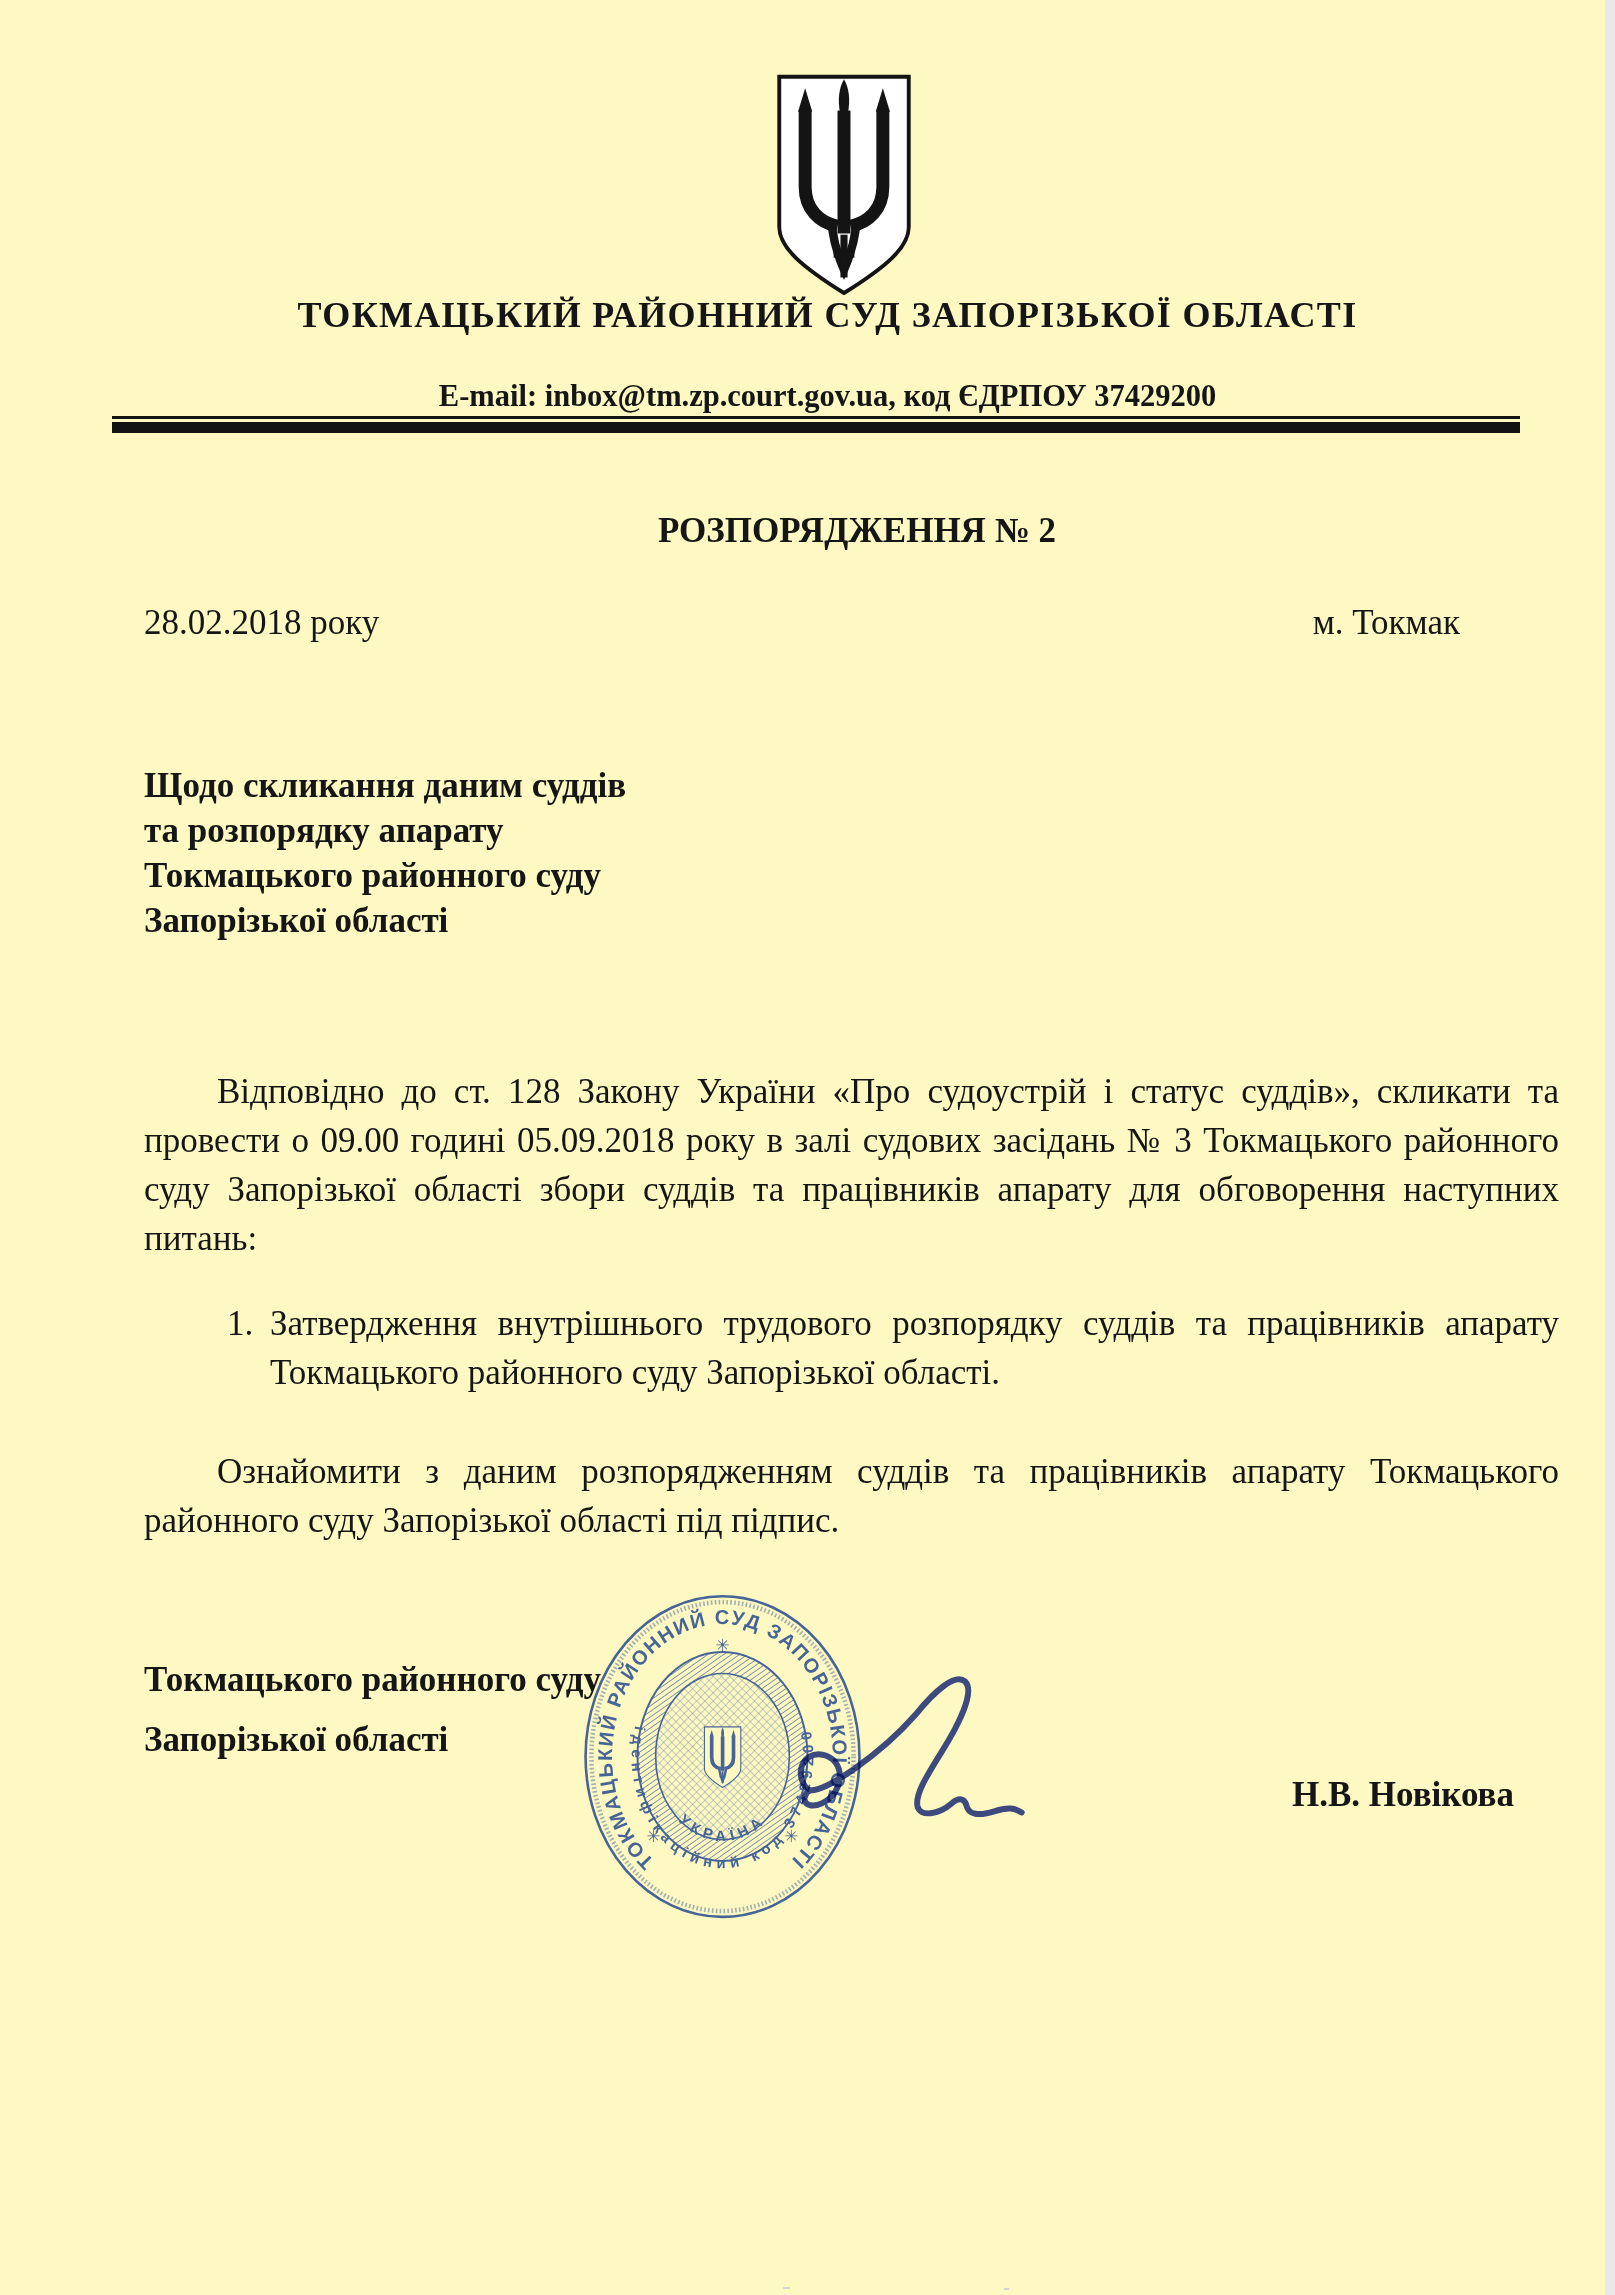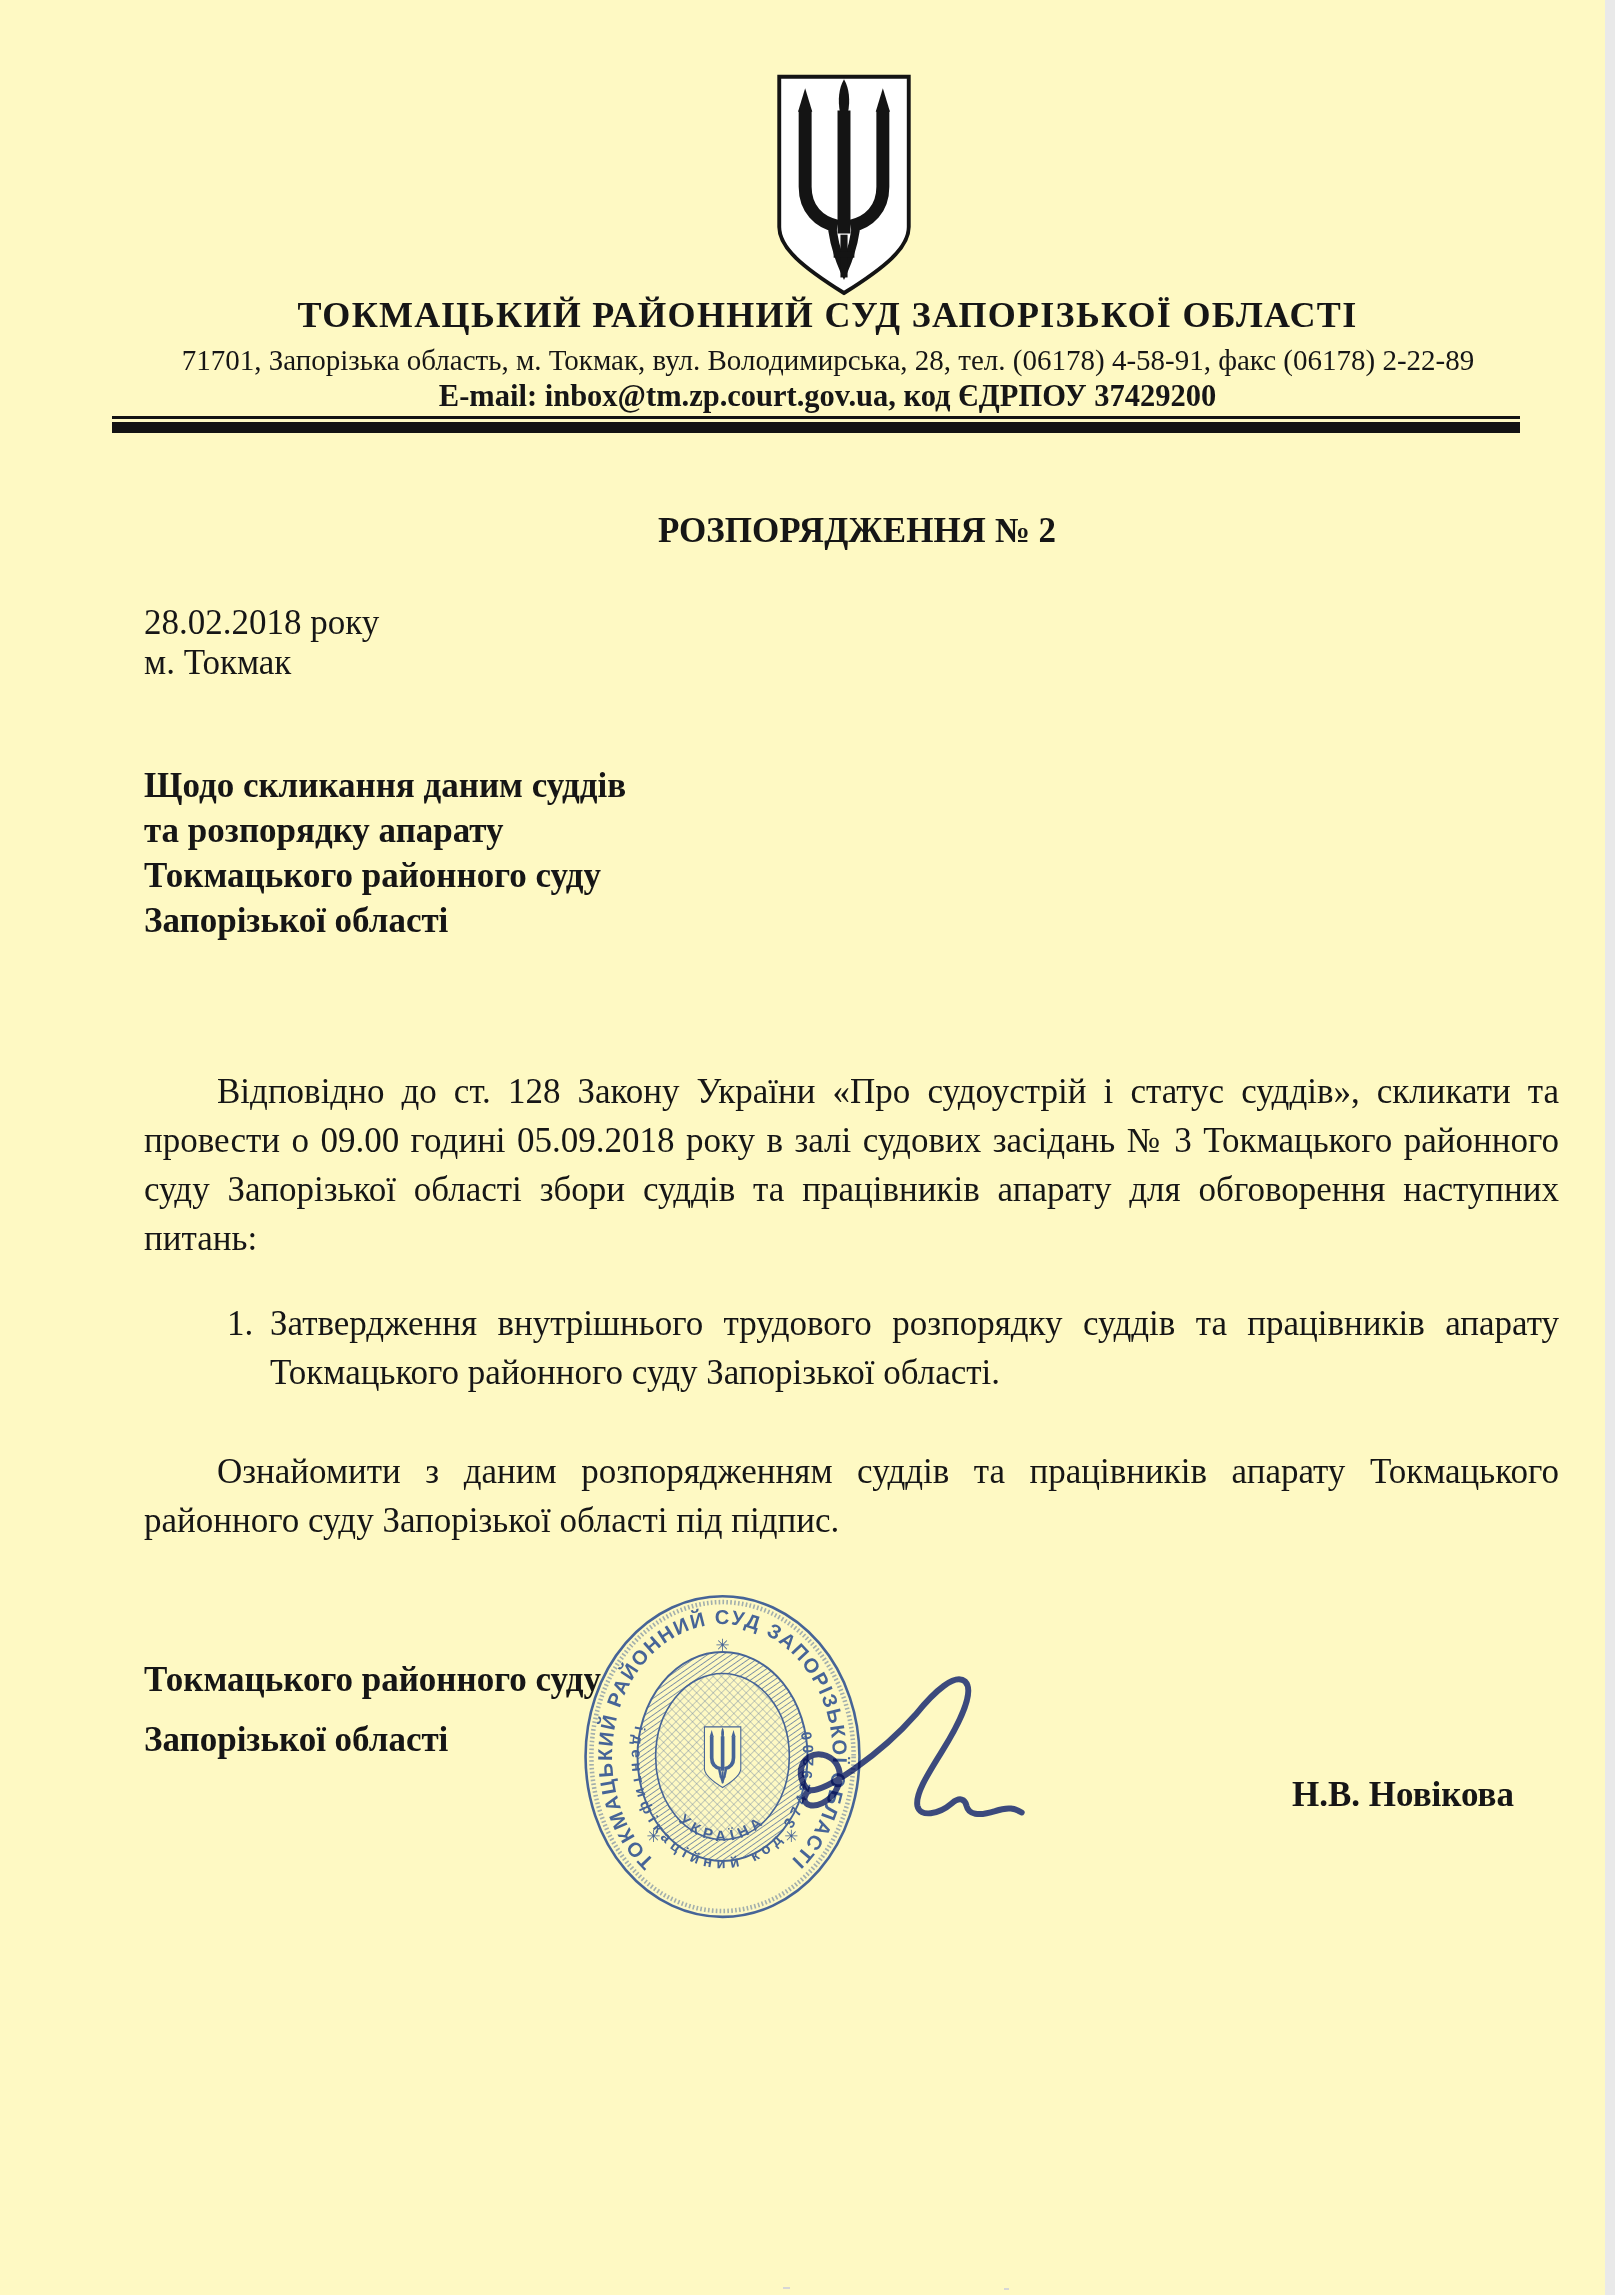--- a/index.html
+++ b/index.html
@@ -13,21 +13,21 @@
     font-size:36px;font-weight:bold;letter-spacing:1.3px;white-space:nowrap;}
   .address-line{position:absolute;left:42px;top:344px;width:1572px;text-align:center;font-size:29px;white-space:nowrap;}
   .email-line{position:absolute;left:61px;top:379px;width:1533px;text-align:center;font-size:30.5px;white-space:nowrap;font-weight:bold;}
   .divider{position:absolute;left:112px;top:416px;width:1408px;}
   .divider .thin{height:2.6px;background:#131313;}
   .divider .thick{margin-top:3.2px;height:11px;background:#131313;}
   
   .doc-title{position:absolute;left:97px;top:511px;width:1520px;text-align:center;
     font-size:35px;font-weight:bold;}
   .date-row{position:absolute;left:144px;top:603px;width:1380px;display:flex;
-    justify-content:space-between;font-size:35px;flex-direction:column;}
+    justify-content:space-between;font-size:35px;}
   .date-row .city{margin-right:64px;}
   
   .subject{position:absolute;left:144px;top:763px;font-size:35px;font-weight:bold;line-height:45px;}
   
   .para{position:absolute;left:144px;width:1415px;font-size:35px;line-height:49px;
     text-align:justify;text-indent:73px;}
   .para1{top:1067px;}
   .para2{top:1447px;}
   .list-item{position:absolute;left:227px;top:1299px;width:1332px;font-size:35px;
     line-height:49px;display:flex;}
@@ -67,21 +67,20 @@
       </g>
       <g fill="currentColor" stroke="none">
         <path d="M62,26 L73,62 H51 Z"></path>
         <path d="M182,26 L193,62 H171 Z"></path>
         <path d="M122,12 C130,26 132,44 128,64 H116 C112,44 114,26 122,12 Z"></path>
       </g>
     </g>
   </svg>
 
   <div class="court-name">ТОКМАЦЬКИЙ РАЙОННИЙ СУД ЗАПОРІЗЬКОЇ ОБЛАСТІ</div>
-  <div class="address-line">71701, Запорізька область, м. Токмак, вул. Володимирська, 28, тел. (06178) 4-58-91, факс (06178) 2-22-89</div>
   <div class="email-line">E-mail: inbox@tm.zp.court.gov.ua, код ЄДРПОУ 37429200</div>
 
   <div class="divider">
     <div class="thin"></div>
     <div class="thick"></div>
   </div>
 
   <div class="doc-title">РОЗПОРЯДЖЕННЯ № 2</div>
   <div class="date-row">
     <span class="date">28.02.2018 року</span>

